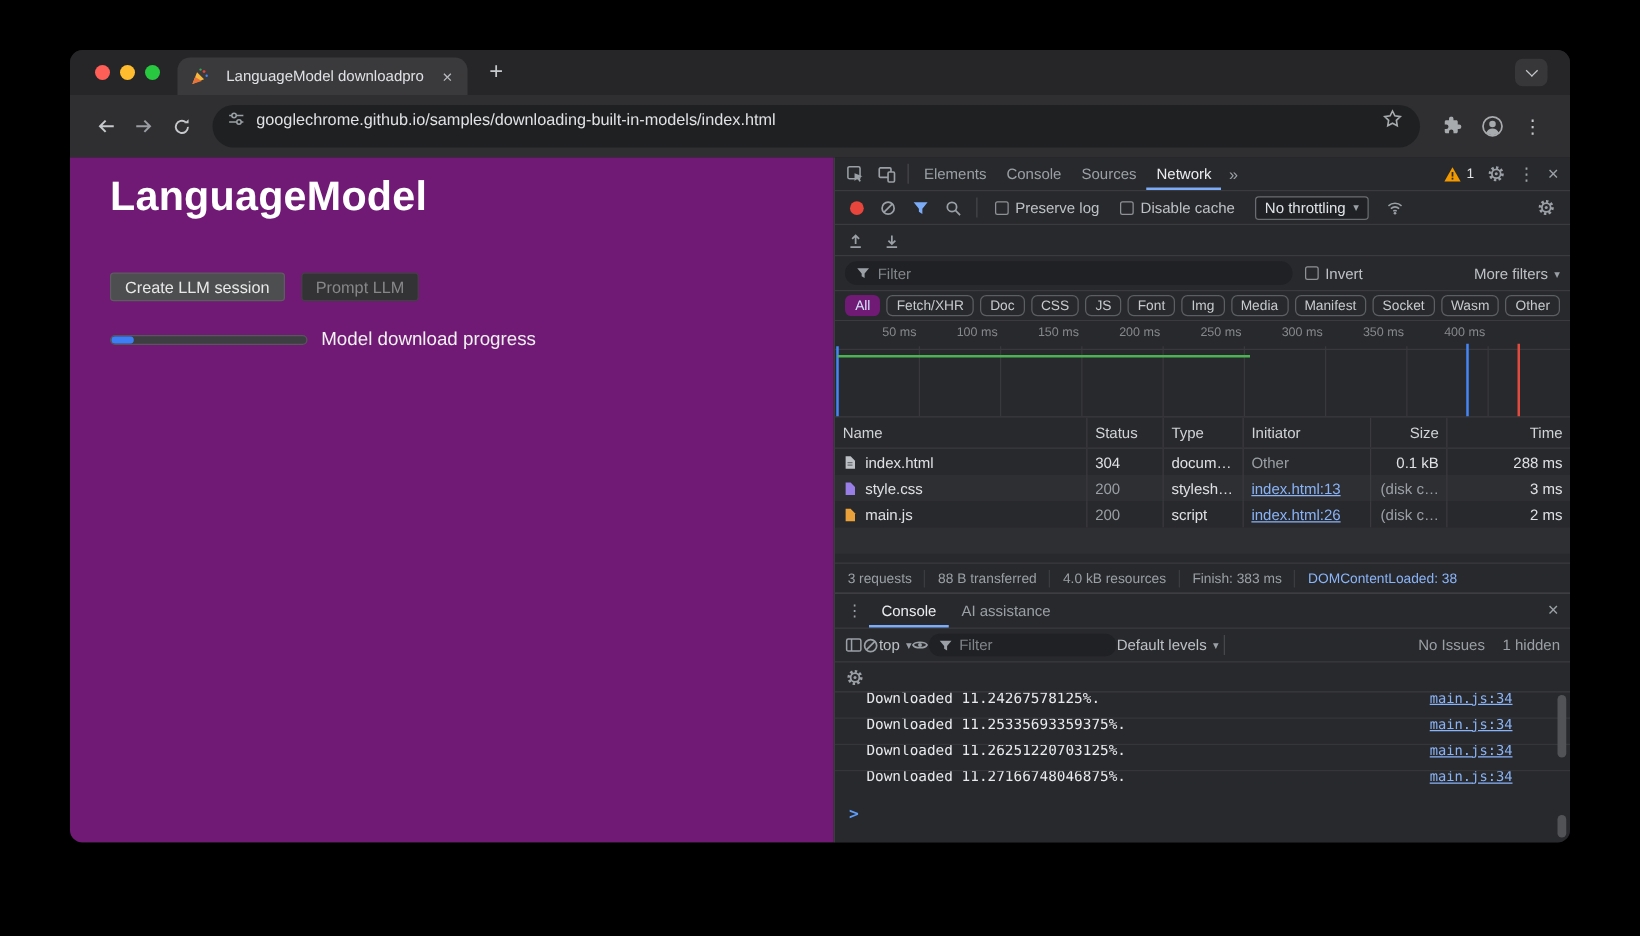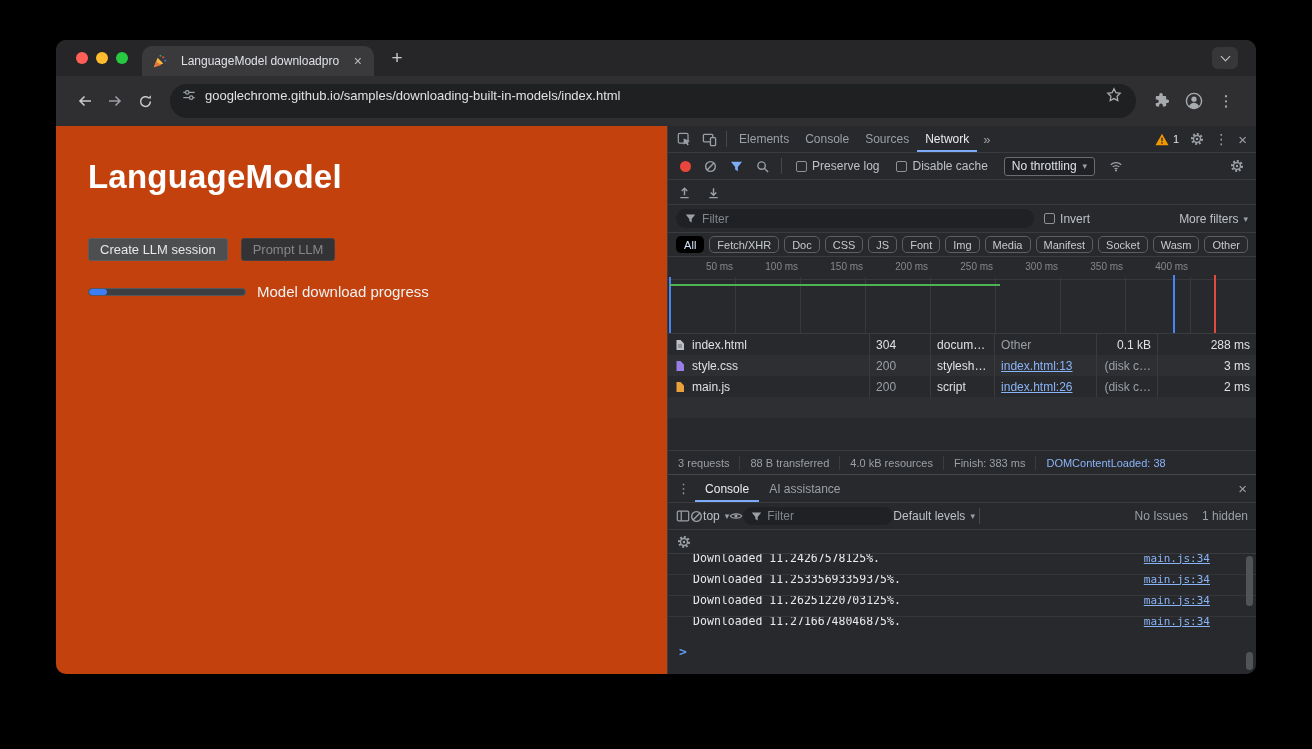--- a/index.html
+++ b/index.html
@@ -21,21 +21,21 @@
   
   .toolbar{flex:0 0 50px;background:#2f2f31;display:flex;align-items:center;padding:0 14px}
   .navbtn{width:30px;height:30px;border-radius:50%;display:flex;align-items:center;justify-content:center;flex:0 0 30px}
   .addr{flex:1;height:34px;background:#1f2022;border-radius:17px;display:flex;align-items:center;padding:0 6px 12px 12px;margin:0 10px;gap:9px;overflow:hidden}
   .url{color:#dfe1e4;font-size:13px;flex:1;white-space:nowrap;overflow:hidden}
   .tb-ico{width:32px;height:30px;display:flex;align-items:center;justify-content:center;flex:0 0 32px}
   .kebab{color:#c6c9cc;font-size:15px}
 
   
   .content{flex:1;display:flex;min-height:0}
-  .page{flex:1;background:#c2410c;color:#fff;padding:32px 0 0 32px;overflow:hidden}
+  .page{flex:1;background:#701a75;color:#fff;padding:12px 0 0 32px;overflow:hidden}
   .page h1{font-size:33px;font-weight:700;margin-bottom:42px;letter-spacing:.2px}
   .btn-row{display:flex;gap:13px;margin-bottom:22px}
   .pbtn{font-family:"Liberation Sans",sans-serif;font-size:13px;padding:3px 11px;border-radius:3px;border:1px solid #5d5d5f;background:#4d4e50;color:#e8e8e8}
   .pbtn.disabled{background:#333335;border-color:#414143;color:#87878a}
   .prog-row{display:flex;align-items:center;gap:11px}
   .prog-track{width:158px;height:8px;border-radius:4px;background:#3c3e41;border:1px solid #55575a;overflow:hidden;position:relative}
   .prog-fill{position:absolute;left:0;top:0;bottom:0;background:#3d7ef7;border-radius:4px}
   .prog-label{font-size:15px;color:#f1f1f1}
 
   
@@ -62,21 +62,21 @@
   .har-row{flex:0 0 25px;display:flex;align-items:center;padding:0 10px;gap:16px}
 
   .filter-row{flex:0 0 28px;display:flex;align-items:center;padding:0 8px;gap:10px}
   .filter-box{flex:0 0 358px;height:19px;background:#202124;border-radius:10px;display:flex;align-items:center;padding:0 9px;gap:6px}
   .filter-box input{background:transparent;border:none;outline:none;color:#dfe1e5;font-size:12px;width:100%;font-family:"Liberation Sans",sans-serif}
   .filter-box input::placeholder{color:#80868b}
   .morefilters{margin-left:auto;display:flex;align-items:center;gap:5px;color:#bdc1c6}
 
   .chips-row{flex:0 0 24px;display:flex;align-items:center;gap:5px;padding:0 8px}
   .chip{height:17px;display:flex;align-items:center;padding:0 7px;border:1px solid #5b5e62;border-radius:5px;color:#c7cacd;font-size:11px;white-space:nowrap}
-  .chip.active{border-color:transparent;background:#000000;color:#d3e3fd}
+  .chip.active{border-color:transparent;background:#701a75;color:#d3e3fd}
 
   .ruler-wrap{flex:0 0 77px;position:relative;background:#28292c}
   .tickline{position:absolute;top:20px;bottom:0;width:1px;background:#38393c}
   .ticklabel{position:absolute;top:4px;width:58px;text-align:right;font-size:10px;color:#85888c}
   .ruler-sep{position:absolute;left:0;right:0;top:22px;height:1px;background:#38393c}
   .greenline{position:absolute;left:2px;top:27px;width:330px;height:2px;background:#4db253}
   .startline{position:absolute;left:1px;top:20px;bottom:0;width:2px;background:#4585f5}
   .dclline{position:absolute;left:505px;top:18px;bottom:0;width:2px;background:#4585f5}
   .loadline{position:absolute;left:546px;top:18px;bottom:0;width:2px;background:#e04a3f}
 
@@ -365,20 +365,28 @@
           <div class="tickline" style="left:392px"></div>
         <div class="tickline" style="left:457px"></div>
           <div class="tickline" style="left:522px"></div>
         <div class="ruler-sep"></div>
         <div class="startline"></div>
         <div class="greenline"></div>
         <div class="dclline"></div>
         <div class="loadline"></div>
       </div>
 
+      <div class="tr th-row line">
+        <span class="td c-name">Name</span>
+        <span class="td c-status">Status</span>
+        <span class="td c-type">Type</span>
+        <span class="td c-init">Initiator</span>
+        <span class="td c-size">Size</span>
+        <span class="td c-time">Time</span>
+      </div>
       <div class="tbody">
         <div class="tr row">
           <span class="td c-name">
             <span class="fi">
                 <svg width="12" height="12" viewBox="0 0 12 12">
                   <path d="M2.5 1h4L10 4.5V11h-7.5z" fill="#bdc1c6"></path>
                   <path d="M4 6h4M4 8h4" stroke="#6b6e72" stroke-width="1"></path>
                 </svg>
               </span>
             <span>index.html</span>

